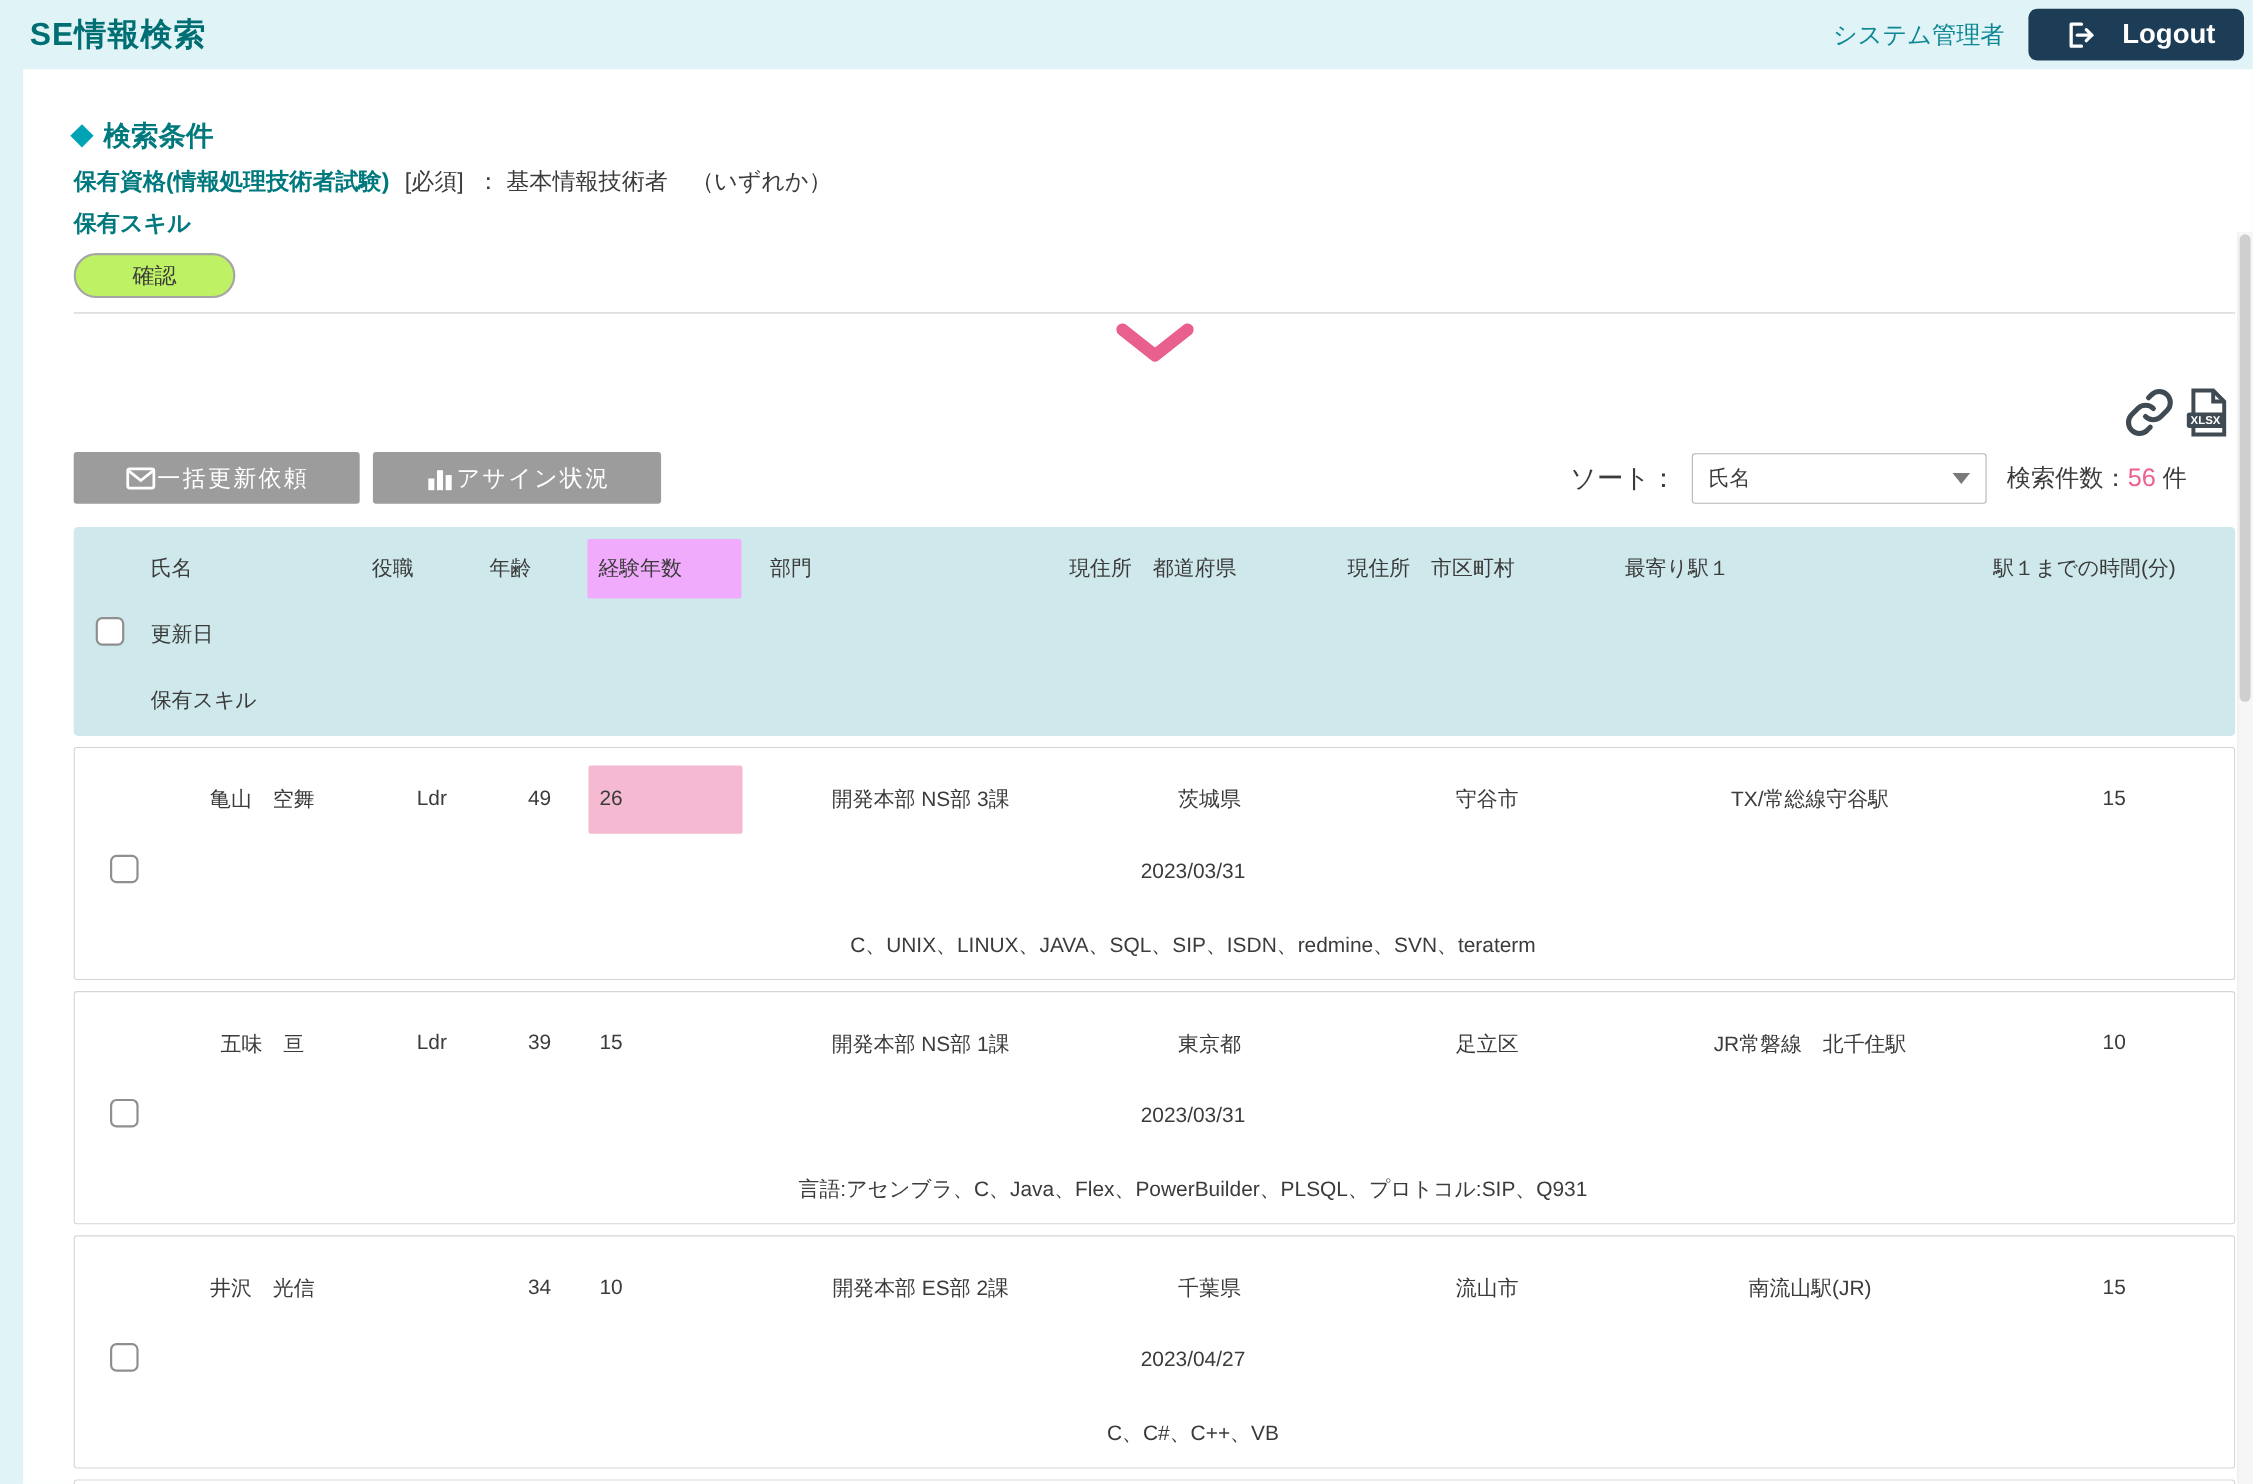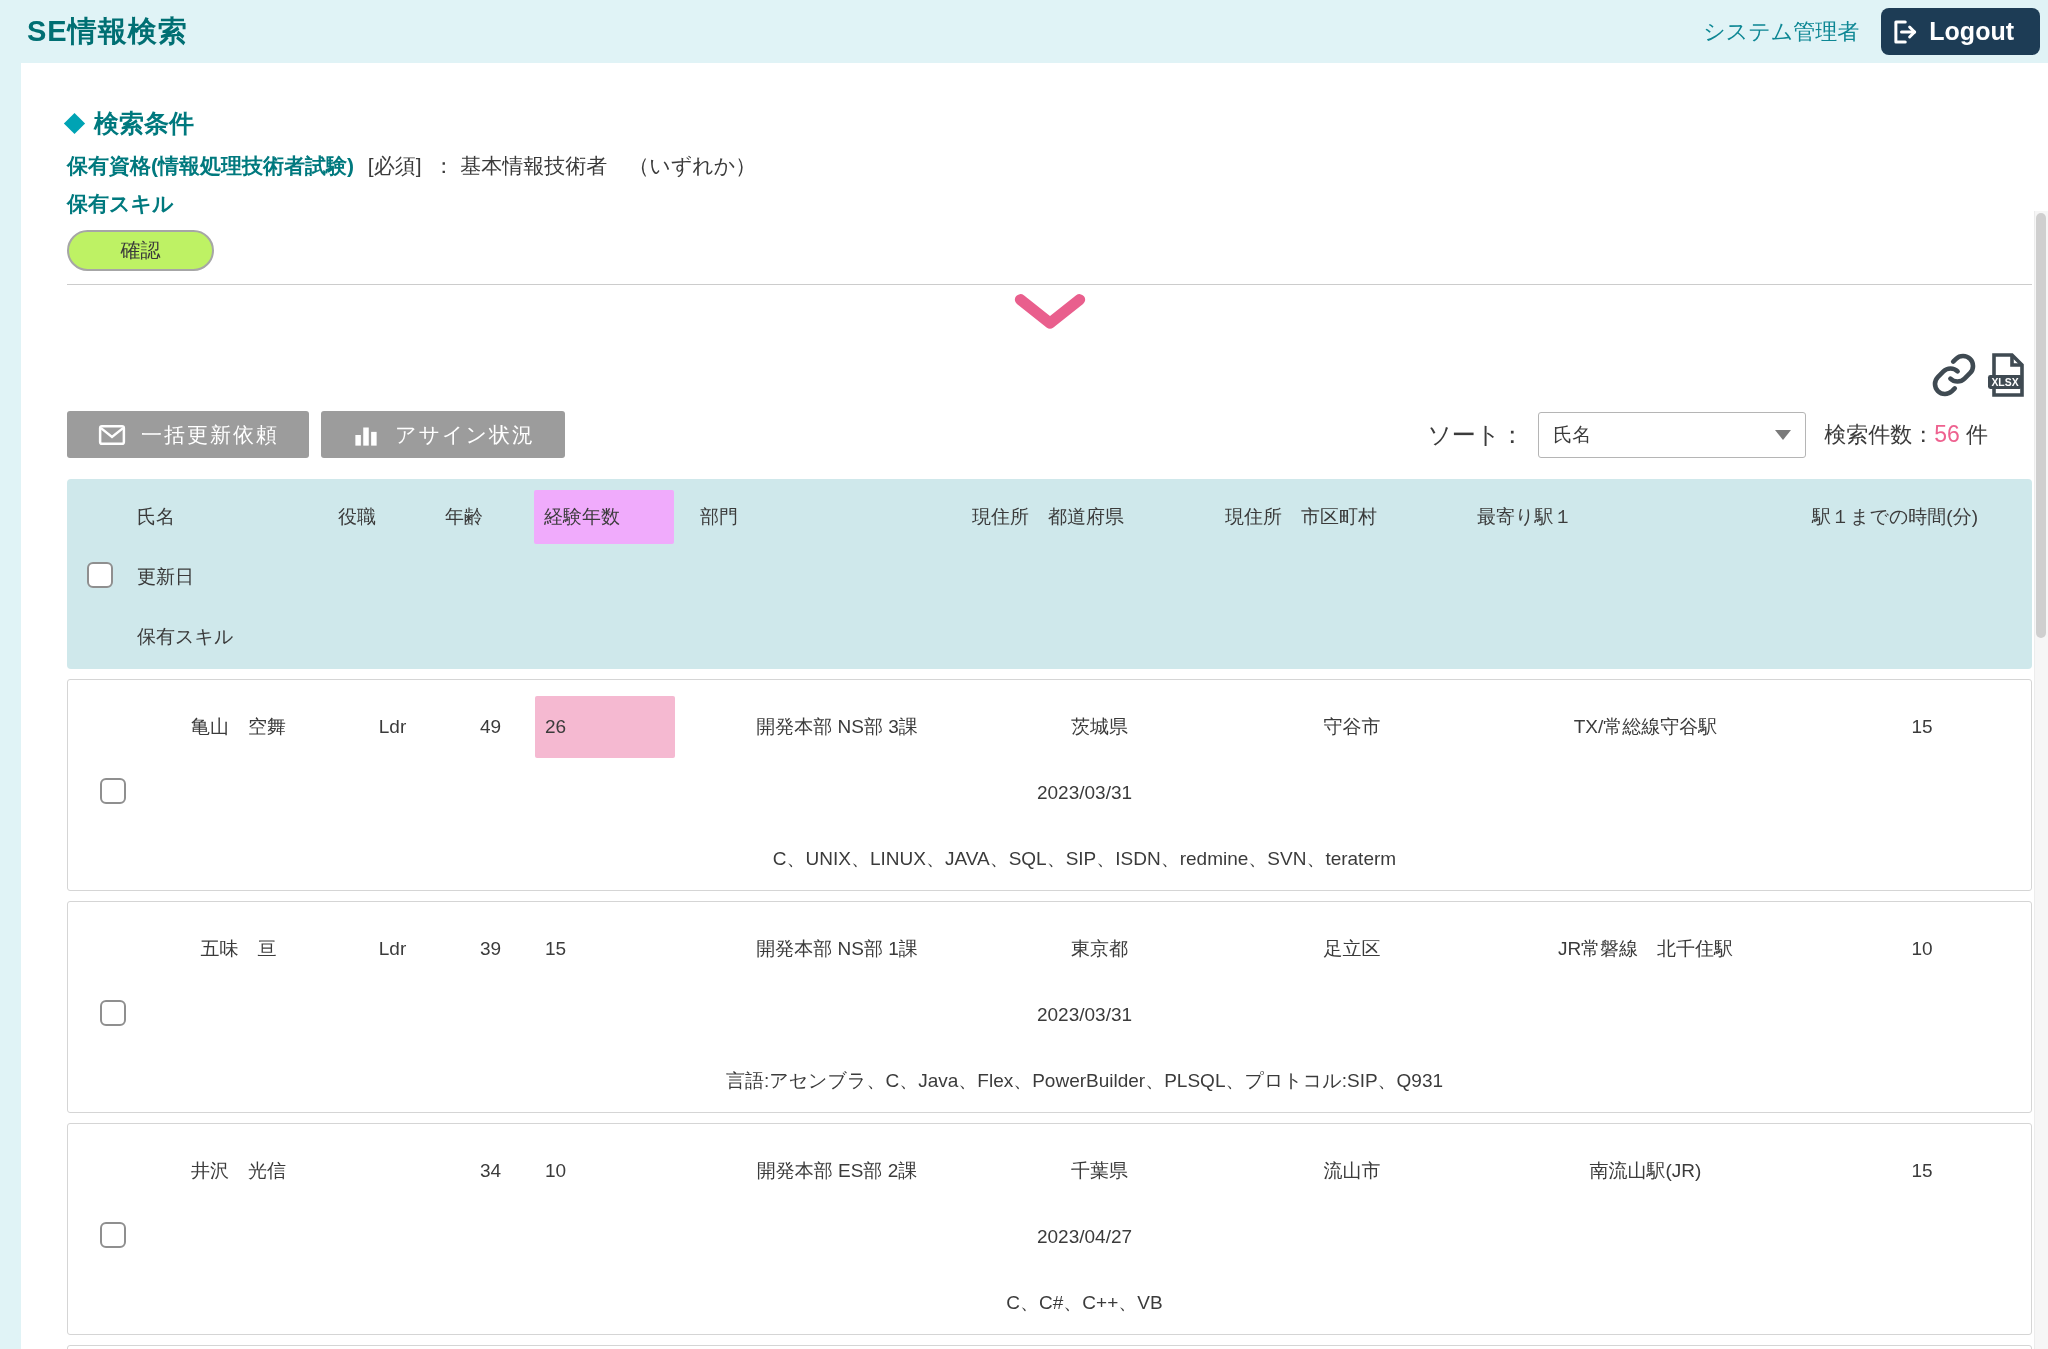--- a/index.html
+++ b/index.html
@@ -14,22 +14,22 @@
   
   .app-header {
     position:absolute; top:0; left:0; width:100%; height:63px;
     display:flex; align-items:center; padding:0 8px 0 27px;
   }
   .app-title { color:#006f73; font-size:29px; font-weight:bold; letter-spacing:1px; }
   .header-right { margin-left:auto; display:flex; align-items:center; gap:22px; }
   .user-role { color:#0d8794; font-size:22px; }
   .logout-btn {
     background:#1d3c55; color:#fff; border:none; border-radius:8px;
-    height:47px; padding:0 26px 0 8px; font-size:25px; font-weight:bold;
-    display:flex; align-items:center; gap:10px; cursor:pointer;
+    height:47px; padding:0 26px 0 32px; font-size:25px; font-weight:bold;
+    display:flex; align-items:center; gap:23px; cursor:pointer;
     font-family:inherit;
   }
   .logout-btn svg { width:30px; height:30px; }
 
   
   .panel {
     position:absolute; left:21px; top:63px; right:0; bottom:0;
     background:#fff; overflow:hidden;
   }
   .panel-inner { padding:44px 16px 0 46px; }
@@ -58,22 +58,22 @@
   .chevron-row svg { width:74px; height:38px; cursor:pointer; }
 
   .icons-row { display:flex; justify-content:flex-end; align-items:center; gap:4px; margin-top:18px; padding-right:2px; }
   .icon-btn { background:none; border:none; width:48px; height:48px; cursor:pointer; padding:0; }
   .icon-btn svg { width:48px; height:48px; }
 
   
   .toolbar { display:flex; align-items:center; margin-top:12px; }
   .gray-btn {
     background:#9c9c9c; color:#fff; border:none; border-radius:3px;
-    height:47px; padding:0 30px; font-size:21px; letter-spacing:2px;
-    display:flex; align-items:center; gap:14px; cursor:pointer; margin-right:12px;
+    height:47px; padding:0 46px; font-size:21px; letter-spacing:2px;
+    display:flex; align-items:center; cursor:pointer; margin-right:12px;
     font-family:inherit;
   }
   .gray-btn svg { width:30px; height:30px; }
   .toolbar-right { margin-left:auto; display:flex; align-items:center; margin-right:44px; }
   .sort-label { font-size:24px; margin-right:14px; }
   .sort-select {
     width:268px; height:46px; border:1px solid #b5b5b5; border-radius:3px;
     background:#fff; display:flex; align-items:center; padding:0 14px;
     font-size:19px; cursor:pointer;
   }

